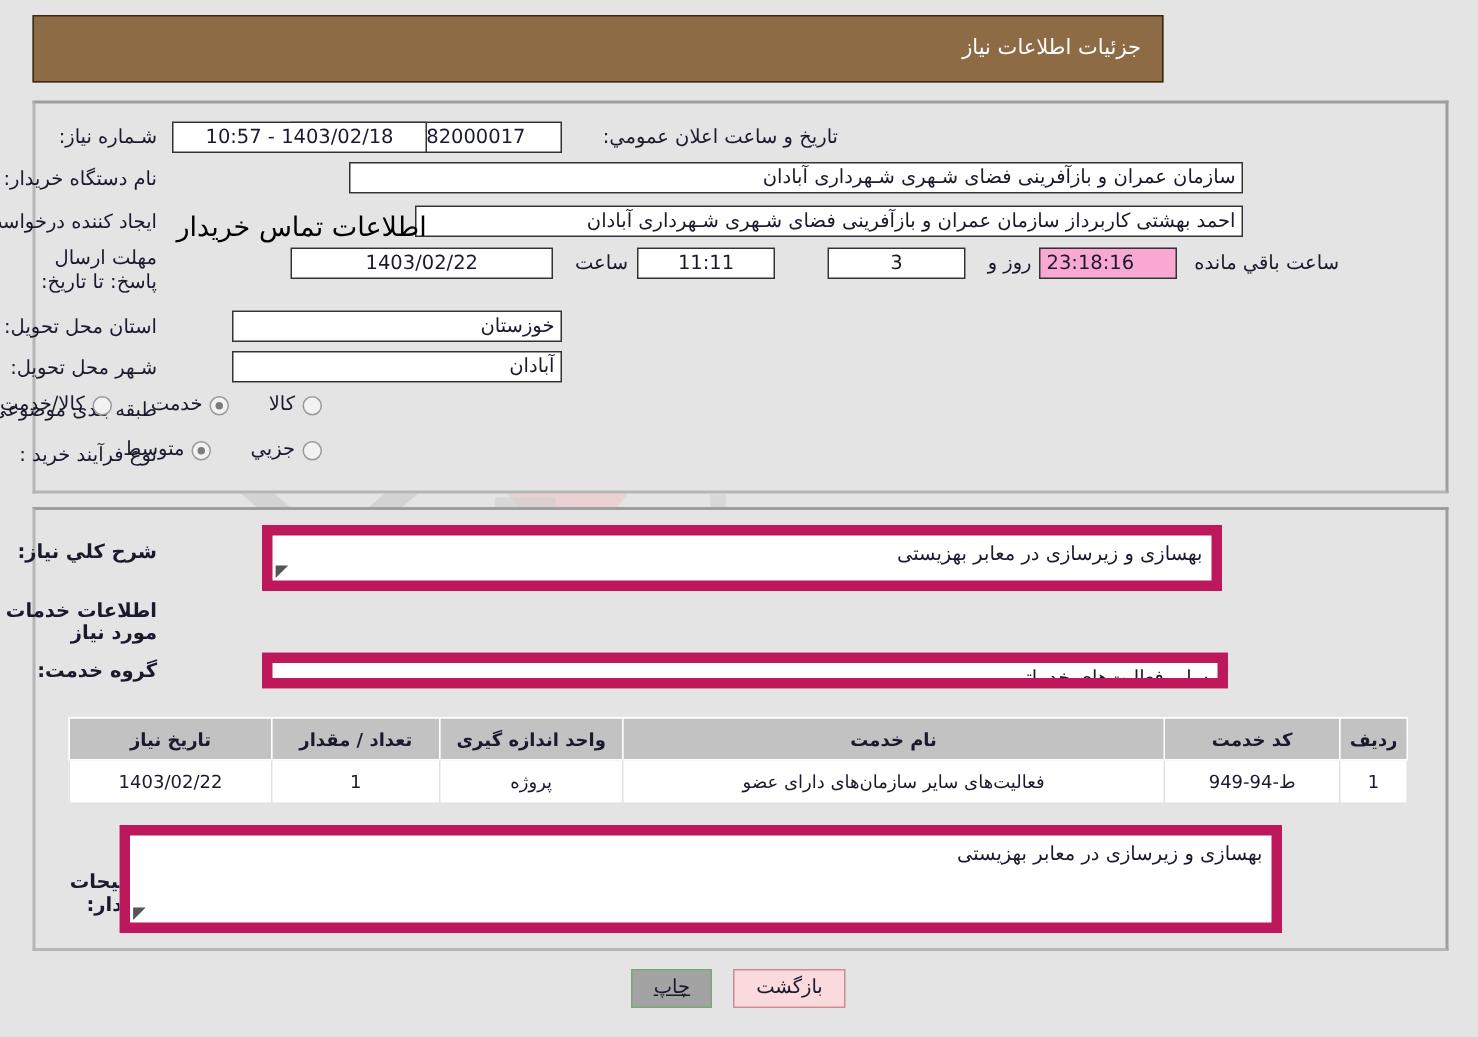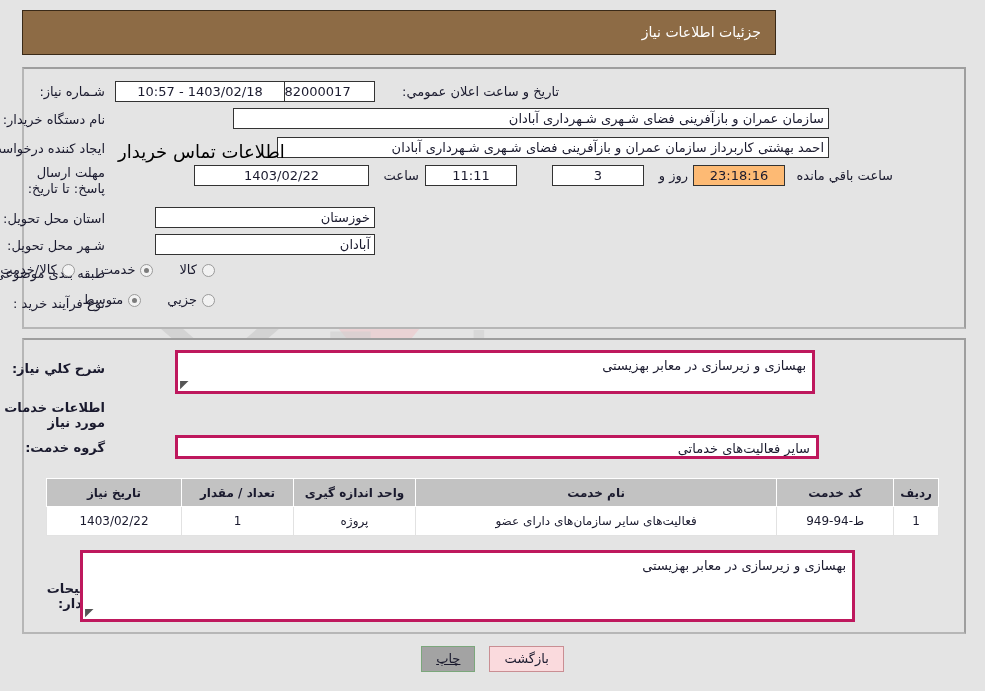--- a/index.html
+++ b/index.html
@@ -117,21 +117,21 @@
     color: #1a1a2e;
     line-height: 19px;
     height: 21px;
     padding: 0 4px;
     white-space: nowrap;
     overflow: hidden;
     font-family: "DejaVu Sans", "Liberation Sans", sans-serif;
   }
   .inp.center { text-align: center; }
   .inp.right  { text-align: right; }
-  .inp.timer  { background: #fdba74; text-align: center; }
+  .inp.timer  { background: #f9a8d4; text-align: left; }
   .link {
     position: absolute;
     color: #000000;
     font-size: 18px;
     cursor: pointer;
     white-space: nowrap;
   }
   .note {
     position: absolute;
     font-size: 13px;
@@ -167,21 +167,21 @@
     border: 1px solid #9a9a9a;
     background: #ececec;
     display: inline-block;
     flex: 0 0 auto;
   }
 
   
   .ta {
     position: absolute;
     background: #ffffff;
-    border: 3px solid #be185d;
+    border: 7px solid #be185d;
     font-size: 13px;
     color: #1a1a2e;
     padding: 4px 6px 0 6px;
     text-align: right;
     overflow: hidden;
     font-family: "DejaVu Sans", "Liberation Sans", sans-serif;
     line-height: 18px;
   }
   .ta .grip {
     position: absolute;

